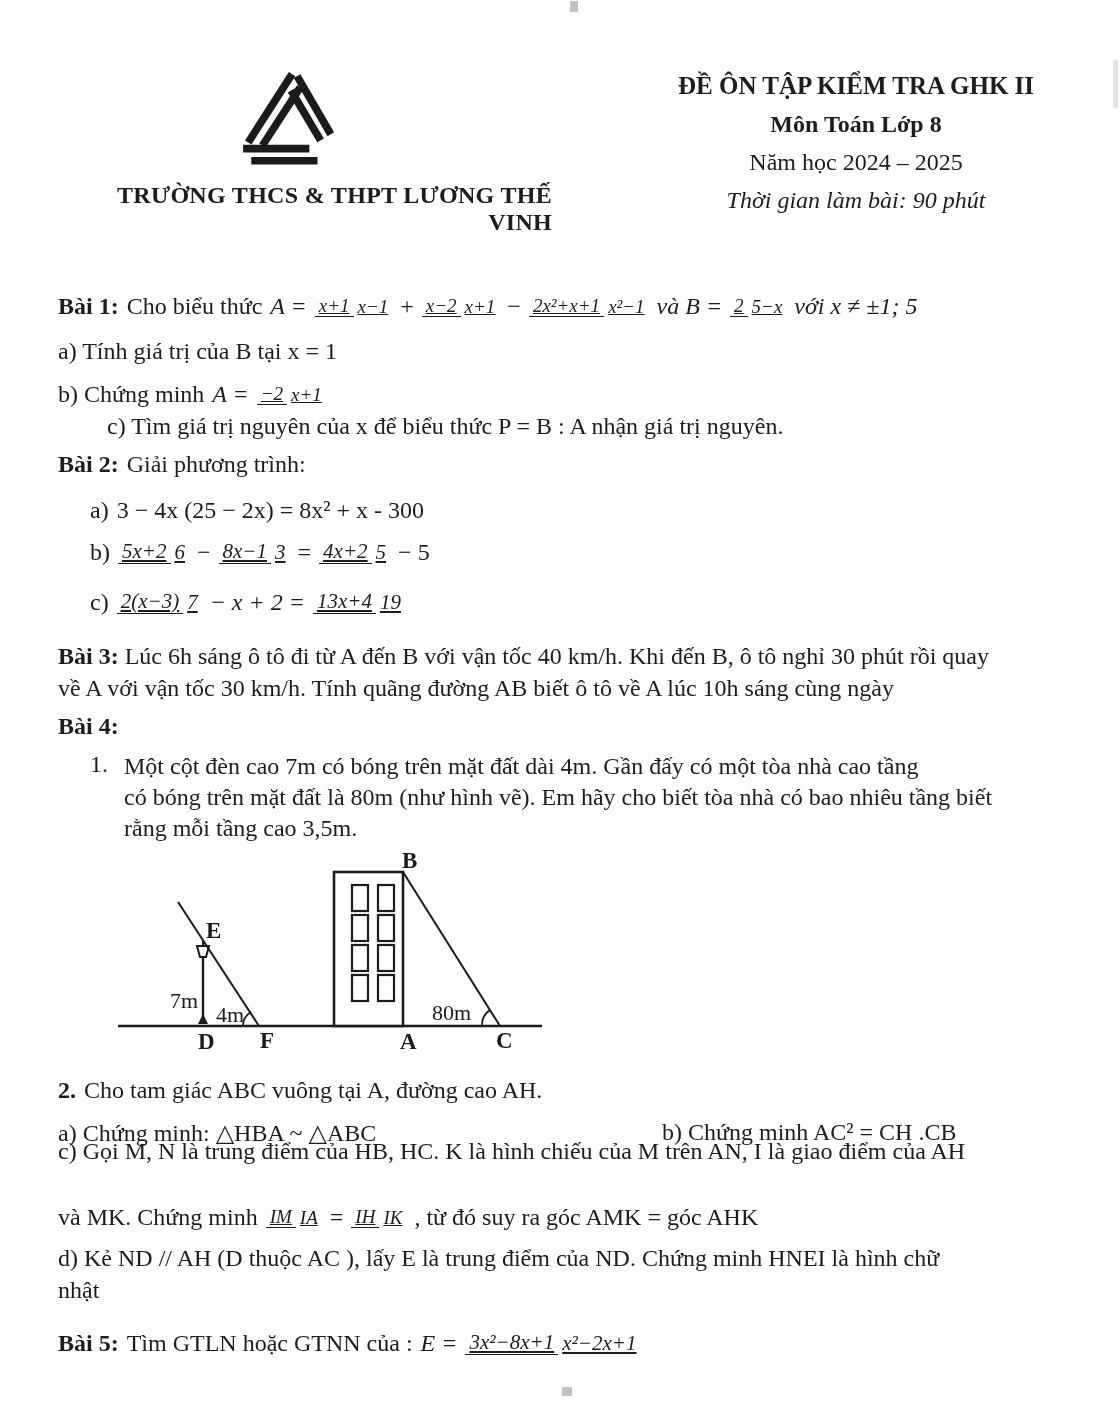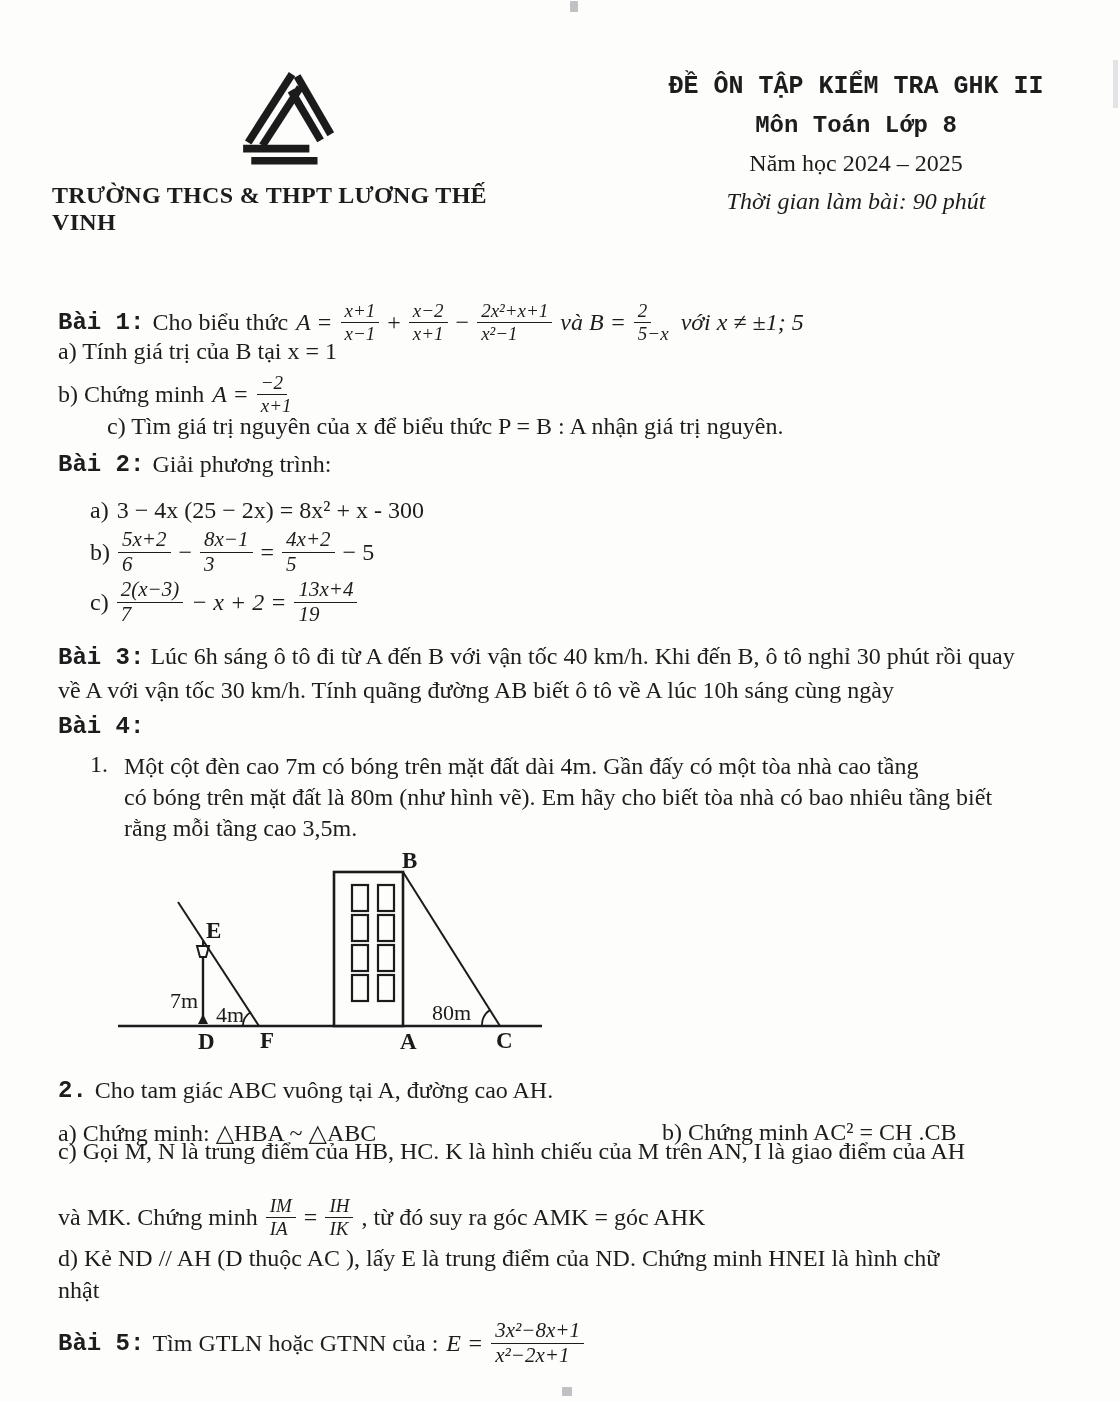--- a/index.html
+++ b/index.html
@@ -8,31 +8,31 @@
     width:1120px;height:1402px;
     margin:0 auto;
     background:#fdfdfc;
     font-family:"Liberation Serif", serif;
     color:#1d1d1d;
     overflow:hidden;
   }
   .abs{position:absolute;}
   .row{position:absolute;white-space:nowrap;font-size:24px;}
   .mrow{display:inline-flex;align-items:center;gap:8px;}
-  .b{font-weight:bold;font-family:Liberation Mono, monospace;}
+  .b{font-weight:bold;}
   .i{font-style:italic;}
-  .frac{display:inline-flex;flex-direction:column;align-items:flex-start;vertical-align:middle;
-        line-height:1.12;font-style:italic;}
+  .frac{display:inline-flex;flex-direction:row;align-items:flex-end;vertical-align:middle;
+        line-height:1.12;font-style:italic;text-decoration:underline;}
   .frac .fnum{padding:0 4px;border-bottom:1.6px solid #1d1d1d;display:block;text-align:center;}
   .frac .fden{padding:0 4px;display:block;text-align:center;}
   .f19{font-size:19px;}
   .f21{font-size:21px;}
   .hdr-right{position:absolute;left:640px;top:72px;width:432px;text-align:center;}
   .hdr-right div{margin-bottom:11px;}
-  .school{position:absolute;left:52px;top:182px;width:500px;text-align:left;
+  .school{position:absolute;left:52px;top:182px;width:500px;text-align:right;
           font-weight:bold;font-size:24px;letter-spacing:.3px;}
   .para{line-height:32px;}
   .para div{white-space:nowrap;}
   .artifact{position:absolute;background:#8f8f94;opacity:.55;border-radius:1px;}
   .edge-smudge{position:absolute;background:#e3e3e7;}
   svg text{font-family:"Liberation Serif", serif;fill:#1b1b1b;}
 </style>
 </head>
 <body>
 
@@ -57,21 +57,21 @@
 
   <div class="school">TRƯỜNG THCS &amp; THPT LƯƠNG THẾ VINH</div>
 
   <div class="hdr-right">
     <div class="b" style="font-size:25px;">ĐỀ ÔN TẬP KIỂM TRA GHK II</div>
     <div class="b" style="font-size:24px;">Môn Toán Lớp 8</div>
     <div style="font-size:24px;">Năm học 2024 – 2025</div>
     <div class="i" style="font-size:24px;">Thời gian làm bài: 90 phút</div>
   </div>
 
-  <div class="row mrow" style="left:58px;top:292px;height:60px;">
+  <div class="row mrow" style="left:58px;top:276px;height:60px;">
     <span class="b">Bài 1:</span>
     <span>Cho biểu thức</span>
     <span class="i">A =</span>
     <span class="frac f19">
       <span class="fnum">x+1</span>
       <span class="fden">x−1</span>
     </span>
     <span>+</span>
     <span class="frac f19">
       <span class="fnum">x−2</span>

